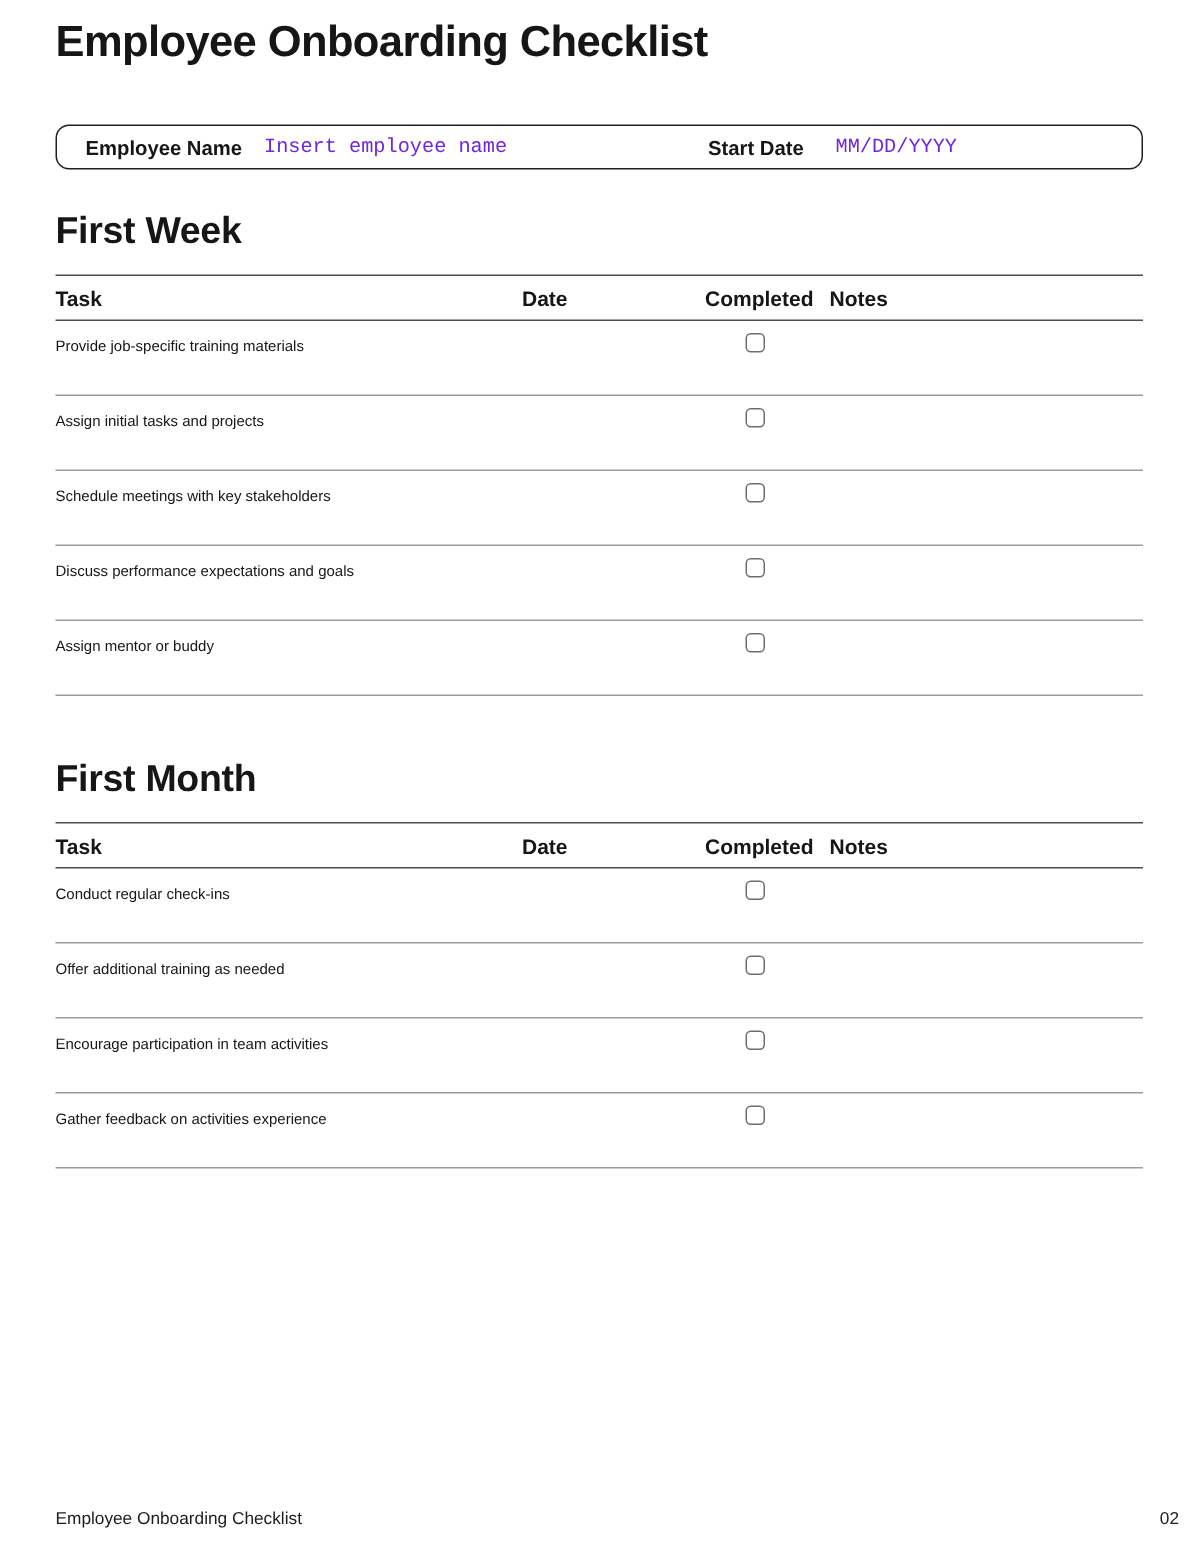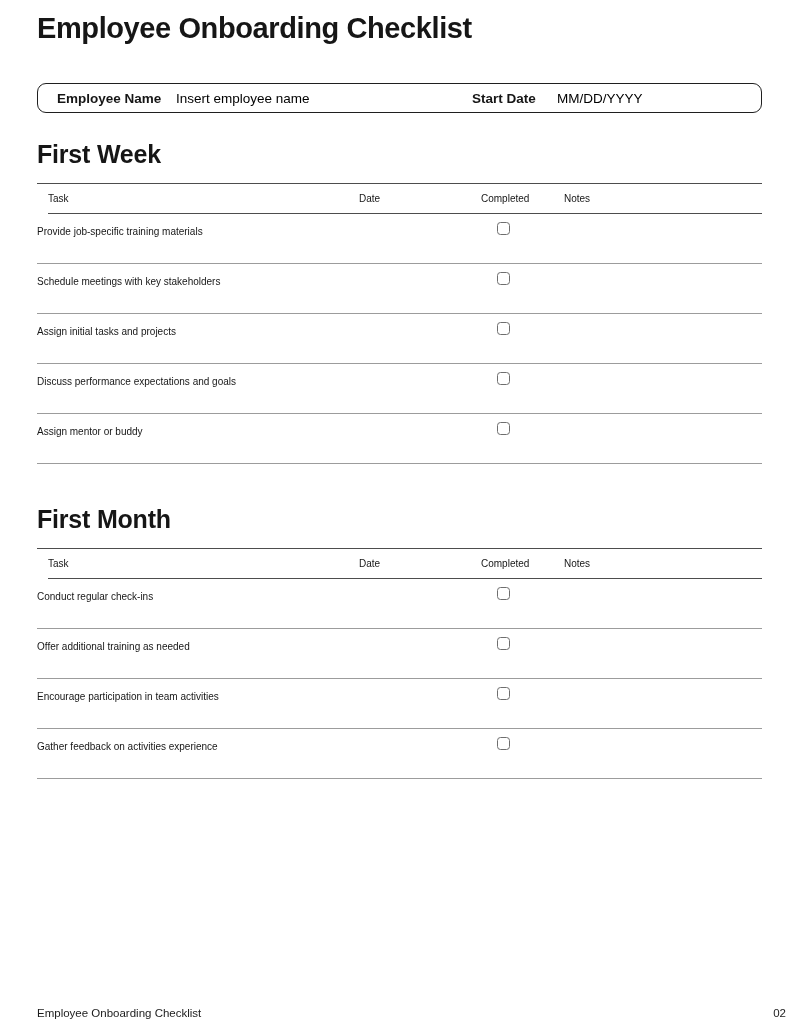--- a/index.html
+++ b/index.html
@@ -31,42 +31,41 @@
     width: 725px; height: 30px;
     border: 1.2px solid var(--box-border, #1f1f1f);
     border-radius: 9px;
     display: grid;
     grid-template-columns: 119px 296px 85px 1fr;
     align-items: center;
     padding: 0 19px;
     font-size: 13.5px;
   }
   .info-bar .label { font-weight: 700; }
-  .info-bar .value { font-weight: 400; color: #000000; }
+  .info-bar .value { font-weight: 400; color: #6d28d9; font-family: Liberation Mono, monospace; }
 
   .section-heading {
     font-size: 25px;
     font-weight: 700;
     letter-spacing: -0.2px;
     line-height: 24px;
     margin-bottom: 17px;
   }
   .section-first { margin-top: 29px; }
   .section-next  { margin-top: 43px; }
 
   .task-table { width: 725px; border-top: 1px solid var(--rule-dark, #555); }
   .thead {
     display: grid;
     grid-template-columns: 311px 122px 83px 1fr;
     align-items: center;
     height: 30px;
     border-bottom: 1px solid var(--rule-dark, #555);
-    font-size: 10px;
-    font-weight: 400;
-    margin-left: 11px;
+    font-size: 14px;
+    font-weight: 700;
   }
   .row {
     display: grid;
     grid-template-columns: 311px 122px 83px 1fr;
     align-items: start;
     height: 50px;
     padding-top: 12px;
     border-bottom: 1px solid var(--rule-light, #9c9c9c);
     font-size: 10px;
   }
@@ -117,28 +116,28 @@
       </div>
       <div class="tbody">
   <div class="row">
     <span class="cell">Provide job-specific training materials</span>
     <span class="cell"></span>
     <span class="cell"><span class="checkbox" role="checkbox" aria-checked="false"></span></span>
     <span class="cell"></span>
   </div>
 
   <div class="row">
+    <span class="cell">Assign initial tasks and projects</span>
+    <span class="cell"></span>
+    <span class="cell"><span class="checkbox" role="checkbox" aria-checked="false"></span></span>
+    <span class="cell"></span>
+  </div>
+
+  <div class="row">
     <span class="cell">Schedule meetings with key stakeholders</span>
-    <span class="cell"></span>
-    <span class="cell"><span class="checkbox" role="checkbox" aria-checked="false"></span></span>
-    <span class="cell"></span>
-  </div>
-
-  <div class="row">
-    <span class="cell">Assign initial tasks and projects</span>
     <span class="cell"></span>
     <span class="cell"><span class="checkbox" role="checkbox" aria-checked="false"></span></span>
     <span class="cell"></span>
   </div>
 
   <div class="row">
     <span class="cell">Discuss performance expectations and goals</span>
     <span class="cell"></span>
     <span class="cell"><span class="checkbox" role="checkbox" aria-checked="false"></span></span>
     <span class="cell"></span>

